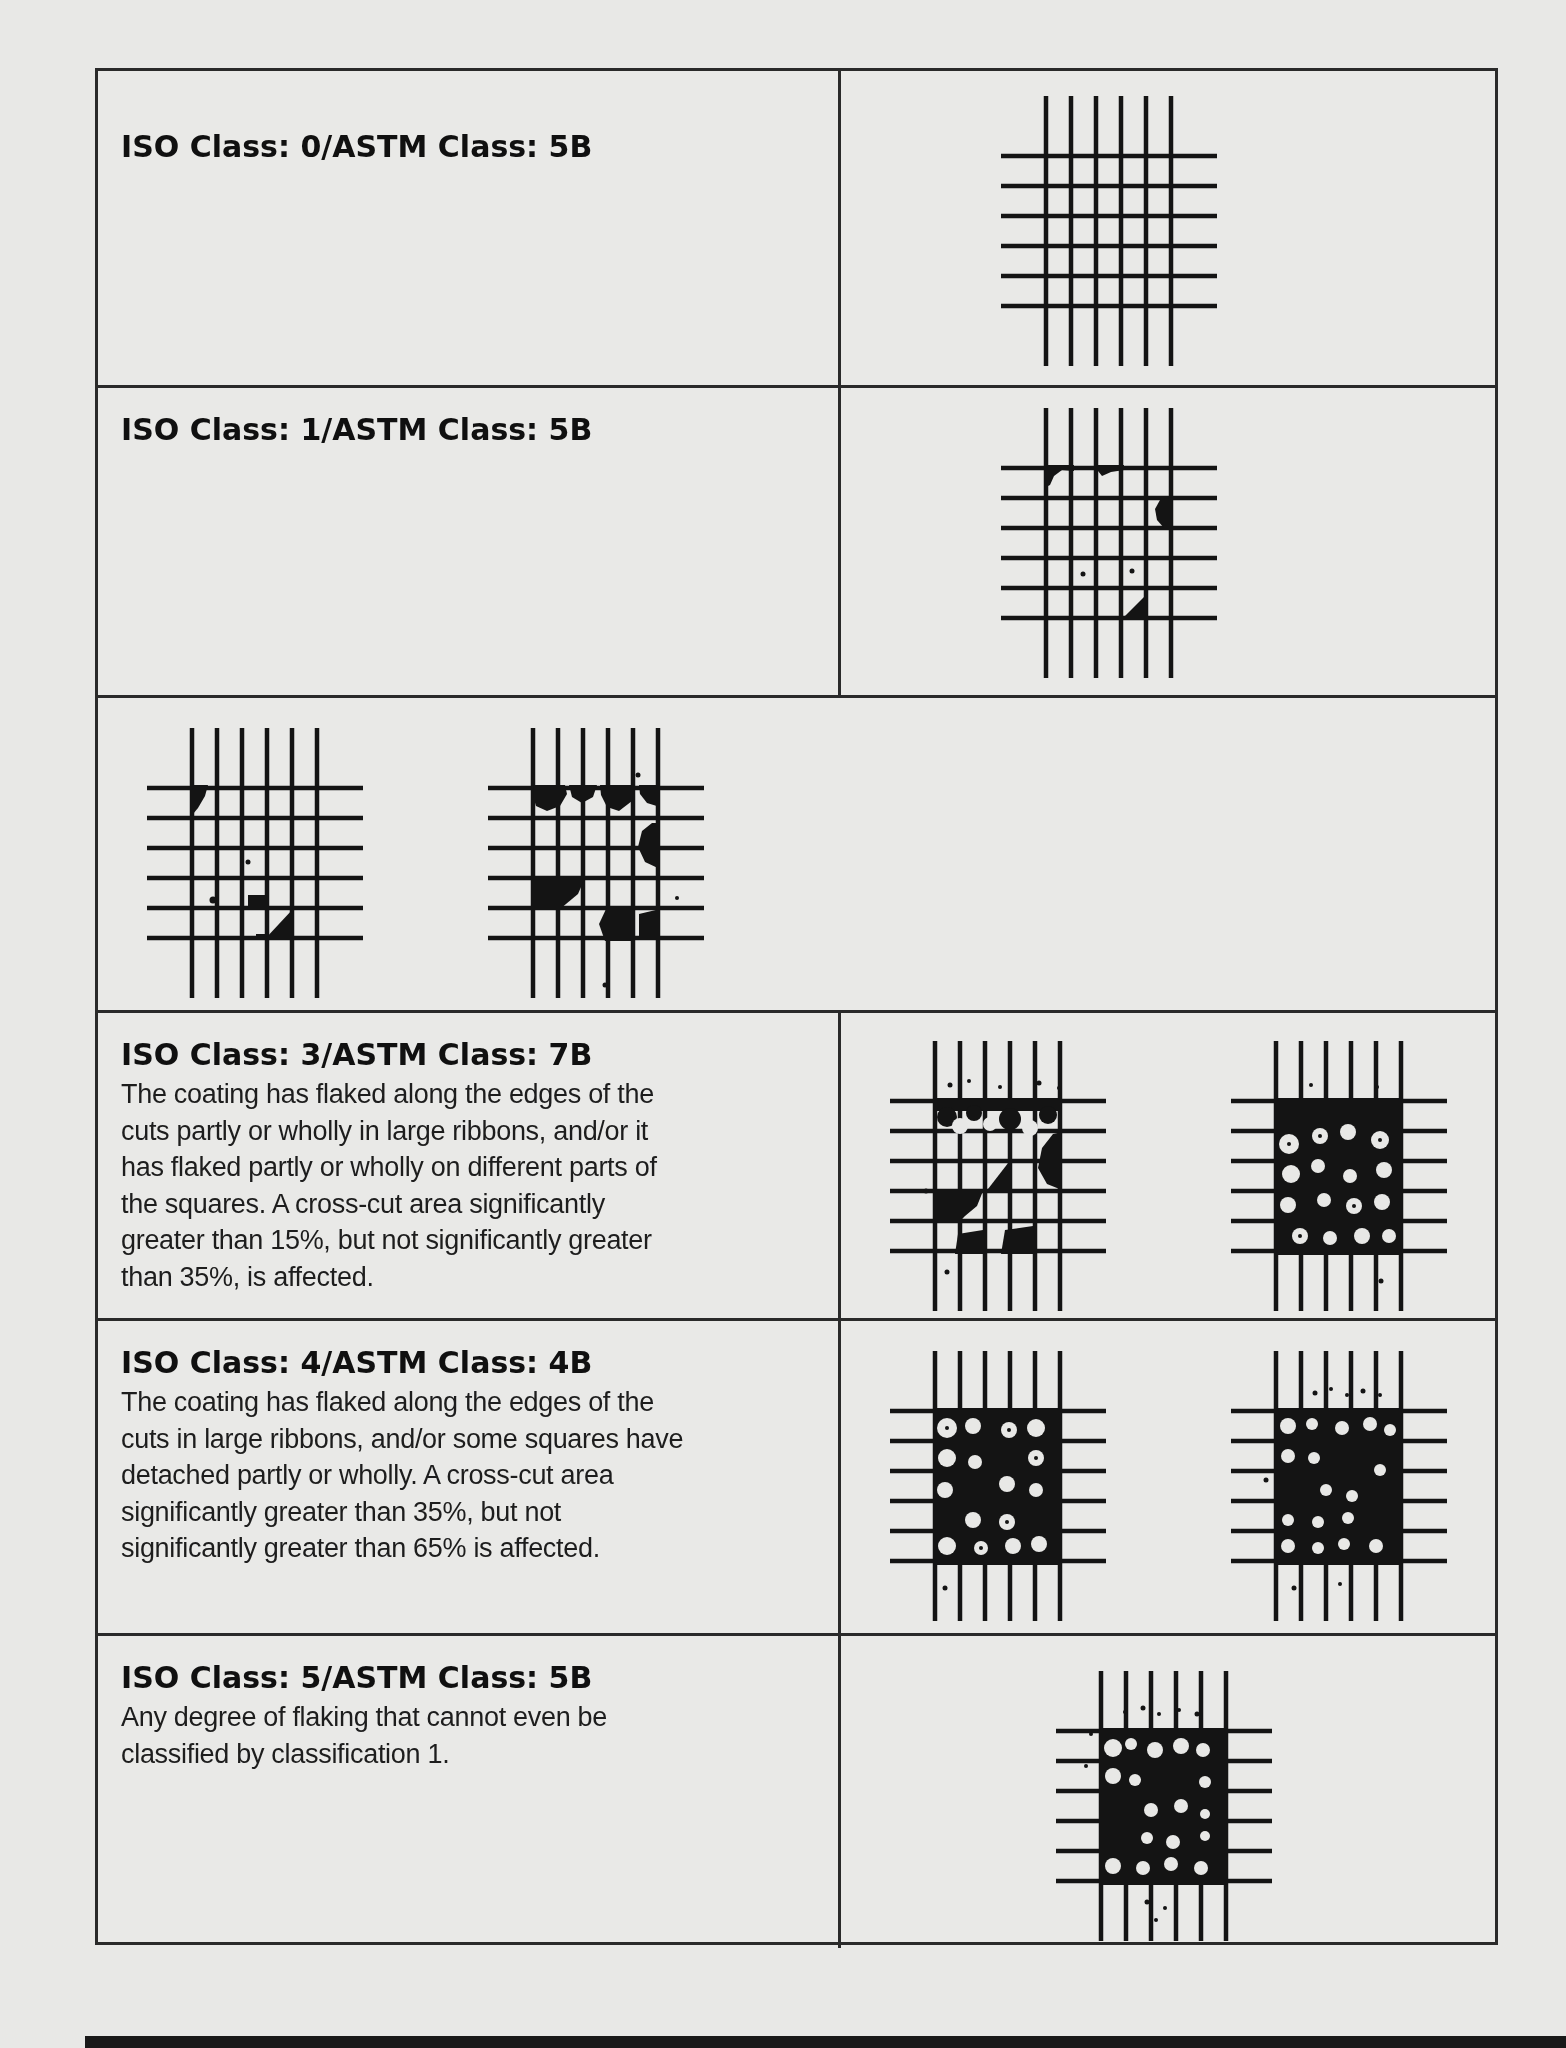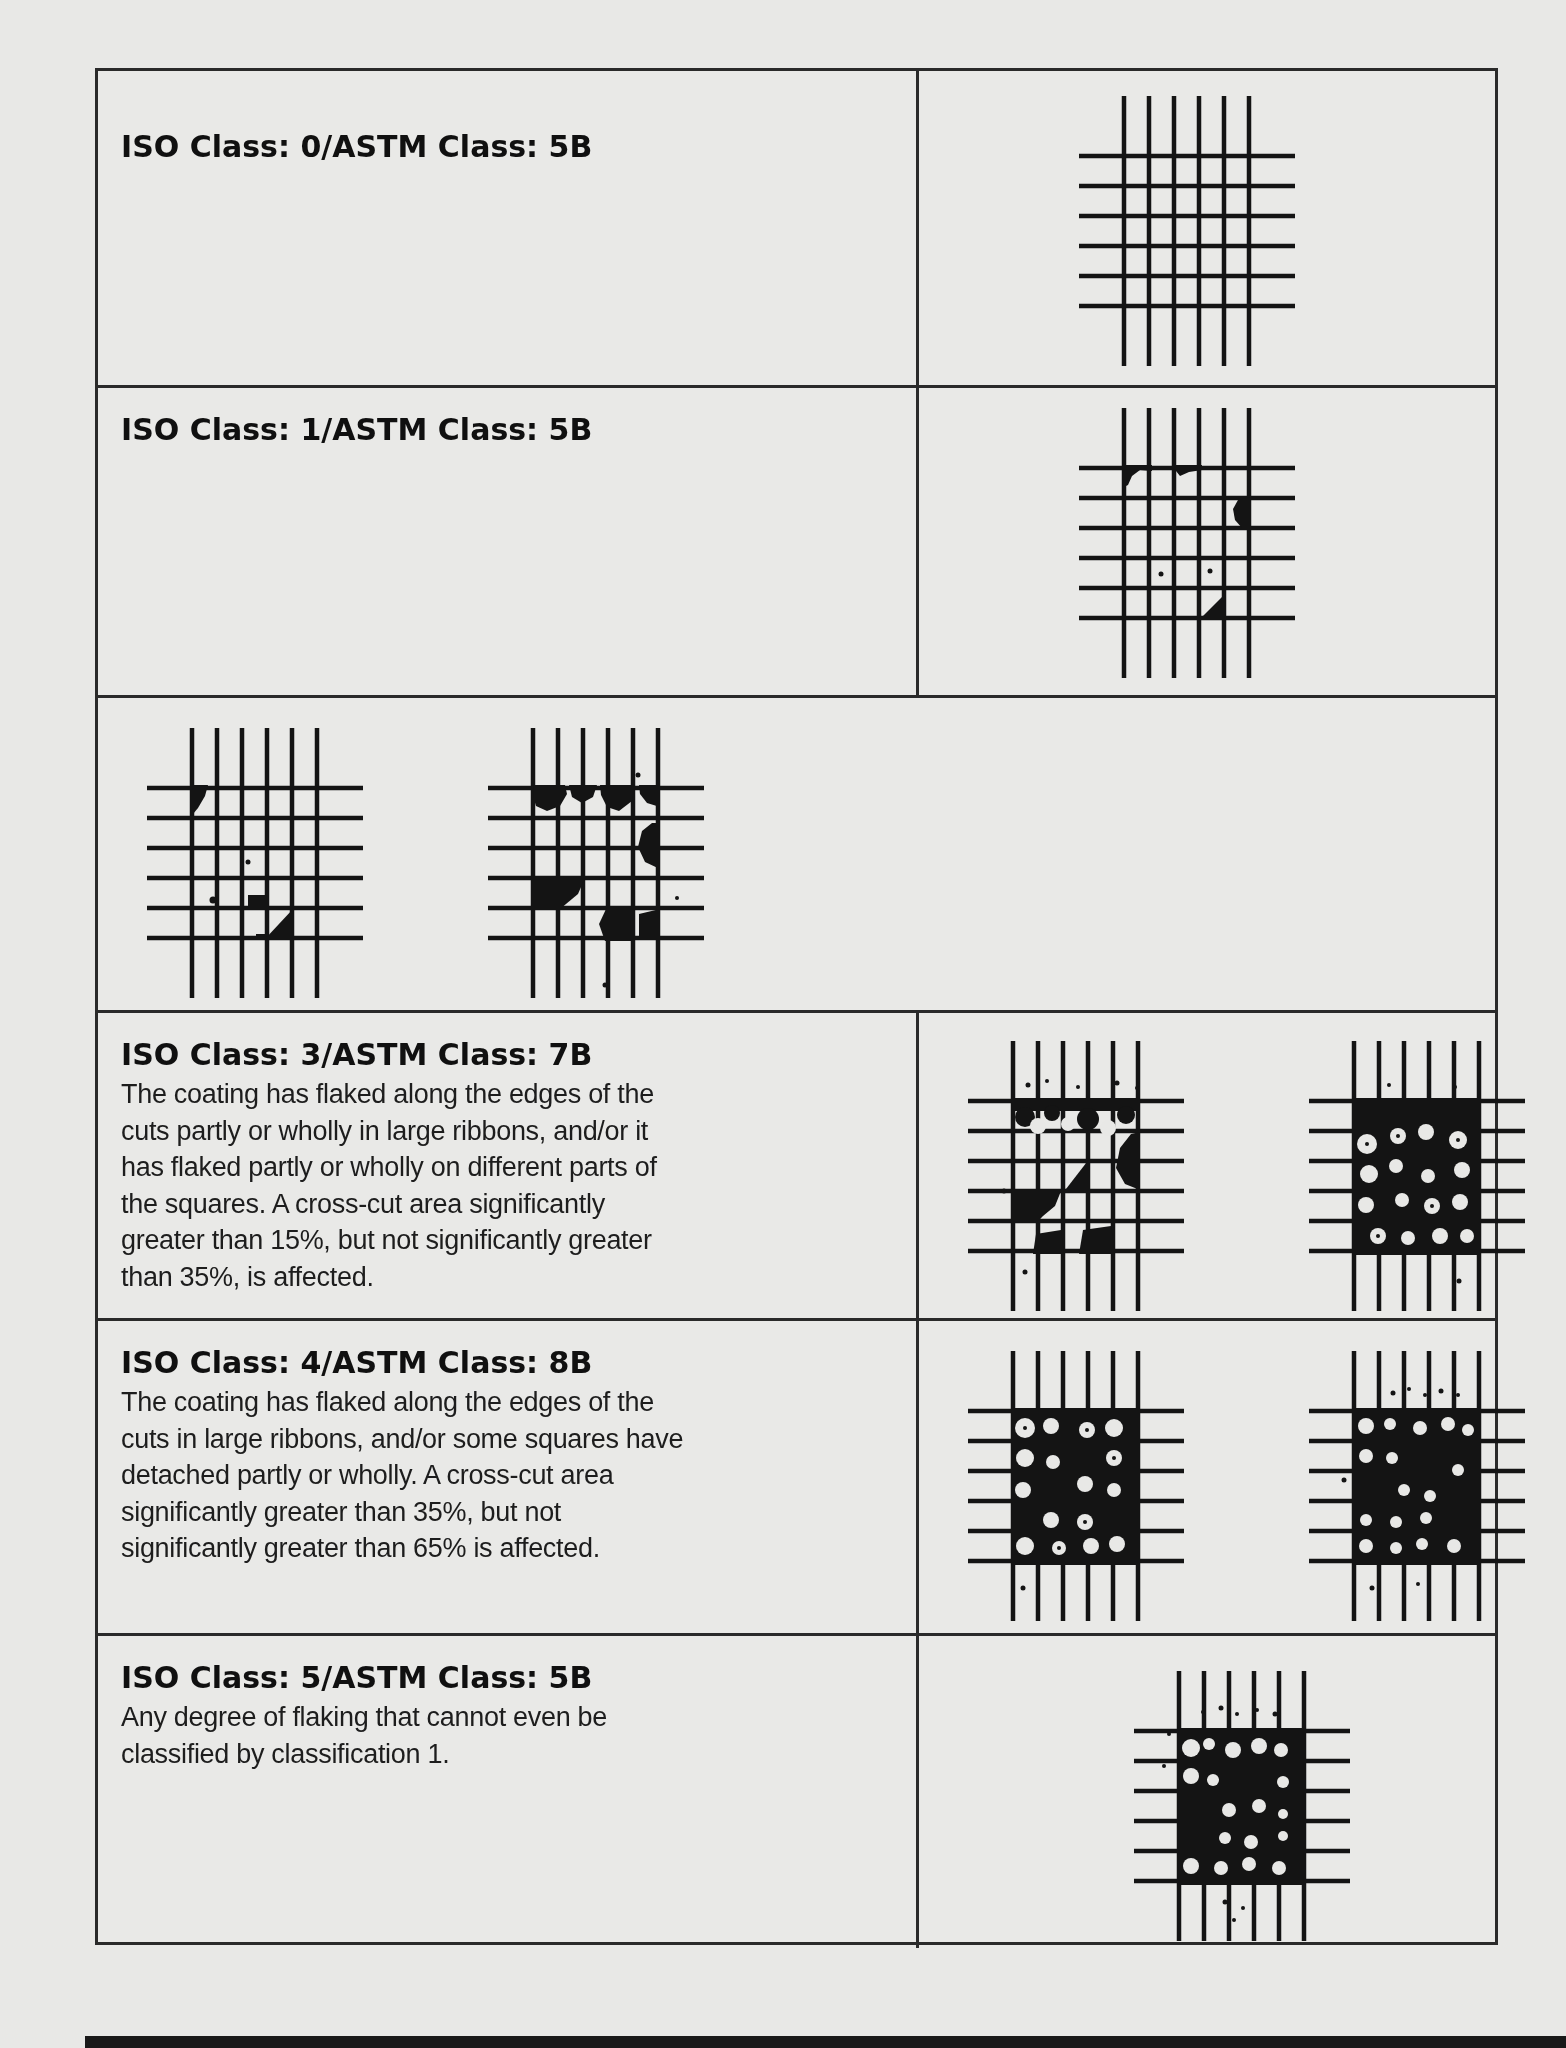--- a/index.html
+++ b/index.html
@@ -2,21 +2,21 @@
 <html><head>
 <meta charset="utf-8">
 <style>
   html,body{margin:0;padding:0;background:#d9d9d7;}
   .canvas{position:relative;width:1566px;height:2048px;background:#e8e8e6;overflow:hidden;
           font-family:"Liberation Sans",sans-serif;}
   .classtable{position:absolute;left:95px;top:68px;width:1403px;height:1877px;
               box-sizing:border-box;border:3px solid #2a2a2a;background:#e9e9e7;}
   .row{display:flex;box-sizing:border-box;border-bottom:3px solid #2a2a2a;}
   .row:last-child{border-bottom:none;}
-  .cell-text{box-sizing:border-box;width:821px;border-right:3px solid #2a2a2a;
+  .cell-text{box-sizing:border-box;width:743px;border-right:3px solid #2a2a2a;
              padding:22px 30px 0 23px;}
   .row:first-child .cell-text{padding-top:56px;}
   .cell-fig{box-sizing:border-box;position:relative;flex:1;}
   .hd{font-family:"DejaVu Sans","Liberation Sans",sans-serif;font-weight:700;
       font-size:30px;line-height:40px;color:#101010;letter-spacing:0;}
   .ds{font-size:27px;line-height:36.5px;color:#1d1d1d;letter-spacing:-0.3px;
       width:565px;margin-top:1px;}
   .footer-bar{position:absolute;left:85px;top:2036px;width:1481px;height:12px;background:#191919;}
 </style>
 </head>
@@ -205,21 +205,21 @@
             <circle cx="80" cy="44" r="2" fill="#141414"></circle>
             <circle cx="120" cy="40" r="2" fill="#141414"></circle>
             <circle cx="146" cy="46" r="2" fill="#141414"></circle>
             <circle cx="150" cy="240" r="2.5" fill="#141414"></circle>
           </svg>
         </div>
     </div>
 
     <div class="row" style="height:315px">
       <div class="cell-text">
-        <div class="hd">ISO Class: 4/ASTM Class: 8B</div>
+        <div class="hd">ISO Class: 4/ASTM Class: 4B</div>
         <div class="ds">The coating has flaked along the edges of the cuts in large ribbons, and/or some squares have detached partly or wholly. A cross-cut area significantly greater than 35%, but not significantly greater than 65% is affected.</div>
       </div>
       <div class="cell-fig">
           <svg viewBox="0 0 216 270" width="216" height="270" style="position: absolute; left: 49px; top: 30px;">
             <line x1="45" y1="0" x2="45" y2="270" stroke="#141414" stroke-width="4.5"></line>
             <line x1="70" y1="0" x2="70" y2="270" stroke="#141414" stroke-width="4.5"></line>
             <line x1="95" y1="0" x2="95" y2="270" stroke="#141414" stroke-width="4.5"></line>
             <line x1="120" y1="0" x2="120" y2="270" stroke="#141414" stroke-width="4.5"></line>
             <line x1="145" y1="0" x2="145" y2="270" stroke="#141414" stroke-width="4.5"></line>
             <line x1="170" y1="0" x2="170" y2="270" stroke="#141414" stroke-width="4.5"></line>

